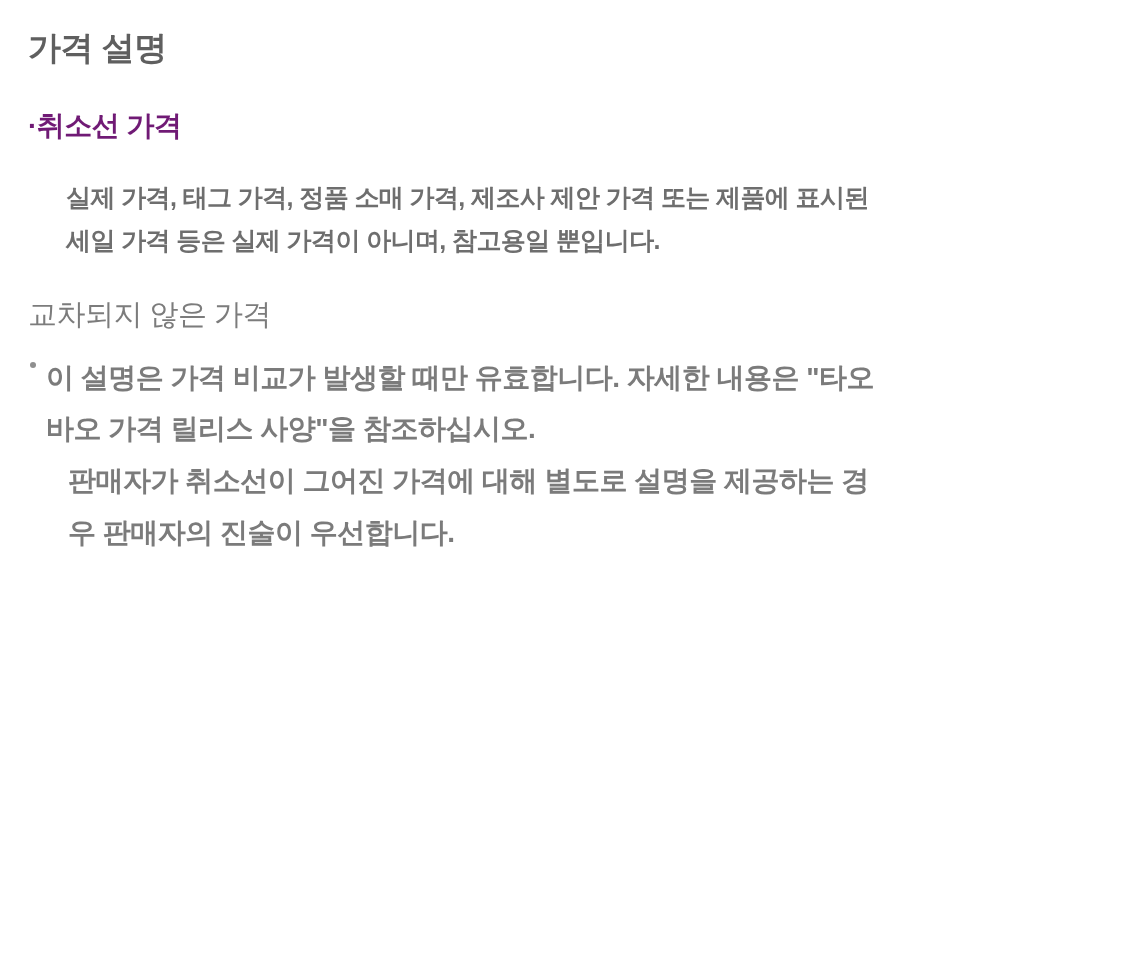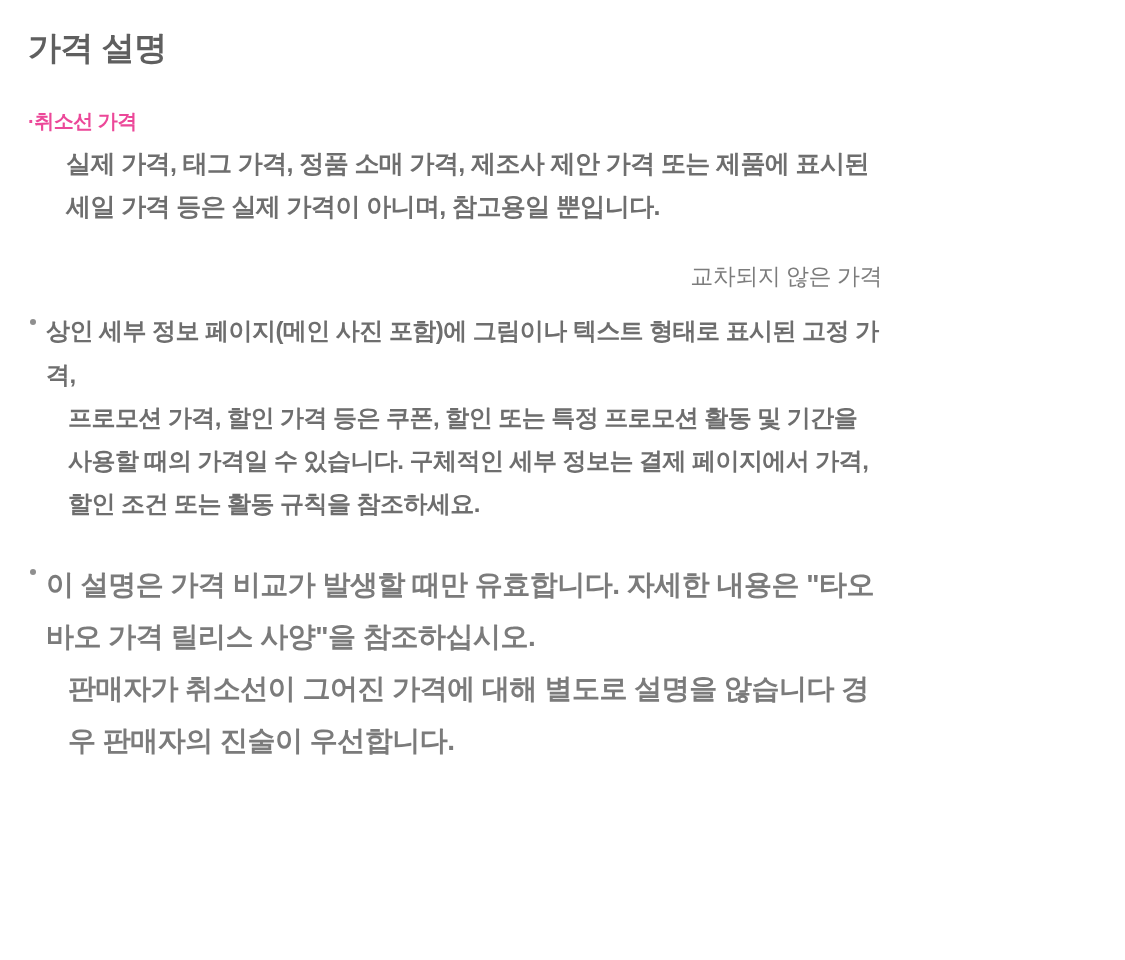--- a/index.html
+++ b/index.html
@@ -26,35 +26,34 @@
     font-weight: bold;
     color: #5f5f5f;
     letter-spacing: -0.5px;
     margin: 0 0 40px 0;
     line-height: 1.2;
   }
   .section {
     margin-bottom: 0;
   }
   .sec-head-strong {
-    font-size: 20px;
+    font-size: 28px;
     font-weight: bold;
-    color: #ec4899;
+    color: #701a75;
     letter-spacing: -0.5px;
-    margin: 0 0 8px 0;
+    margin: 0 0 32px 0;
     line-height: 1.3;
   }
   .sec-head-plain {
-    font-size: 23px;
+    font-size: 29px;
     font-weight: normal;
     color: #7c7c7c;
     letter-spacing: -0.5px;
     margin: 0 0 18px 0;
     line-height: 1.3;
-    text-align: right;
   }
   .para-strong {
     font-size: 25px;
     font-weight: bold;
     color: #6e6e6e;
     line-height: 1.72;
     letter-spacing: -0.6px;
     margin: 8px 0 34px 0;
     padding-left: 38px;
     max-width: 1035px;
@@ -118,29 +117,22 @@
 
   <div class="section">
     <h2 class="sec-head-strong">·취소선 가격</h2>
     <p class="para-strong">실제 가격, 태그 가격, 정품 소매 가격, 제조사 제안 가격 또는 제품에 표시된 세일 가격 등은 실제 가격이 아니며, 참고용일 뿐입니다.</p>
   </div>
 
   <div class="section">
     <h2 class="sec-head-plain">교차되지 않은 가격</h2>
   </div>
 
-  <div class="bullet-block">
-    <span class="bullet-dot"></span>
-    <div class="bullet-text-lg">
-      <span>상인 세부 정보 페이지(메인 사진 포함)에 그림이나 텍스트 형태로 표시된 고정 가격,</span>
-      <span class="cont">프로모션 가격, 할인 가격 등은 쿠폰, 할인 또는 특정 프로모션 활동 및 기간을 사용할 때의 가격일 수 있습니다. 구체적인 세부 정보는 결제 페이지에서 가격, 할인 조건 또는 활동 규칙을 참조하세요.</span>
-    </div>
-  </div>
 
   <div class="bullet-block">
     <span class="bullet-dot"></span>
     <div class="bullet-text-sm">
       <span>이 설명은 가격 비교가 발생할 때만 유효합니다. 자세한 내용은 "타오바오 가격 릴리스 사양"을 참조하십시오.</span>
-      <span class="cont">판매자가 취소선이 그어진 가격에 대해 별도로 설명을 않습니다 경우 판매자의 진술이 우선합니다.</span>
+      <span class="cont">판매자가 취소선이 그어진 가격에 대해 별도로 설명을 제공하는 경우 판매자의 진술이 우선합니다.</span>
     </div>
   </div>
 
 </div>
 
 </body></html>

